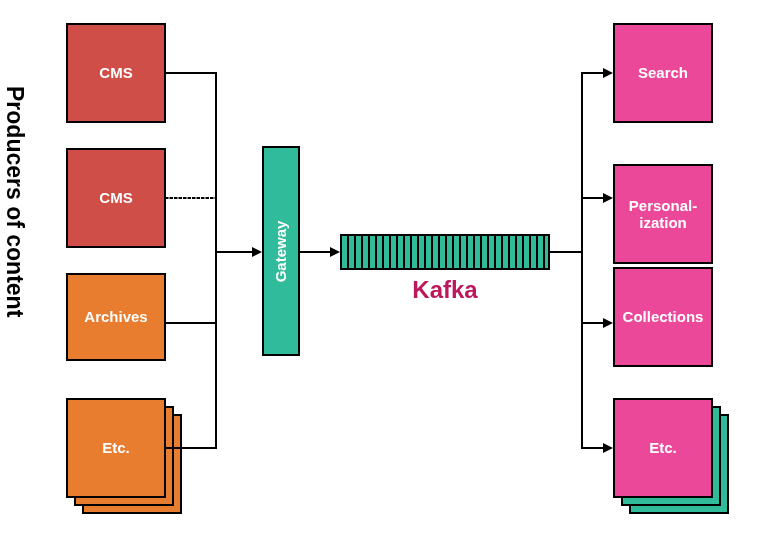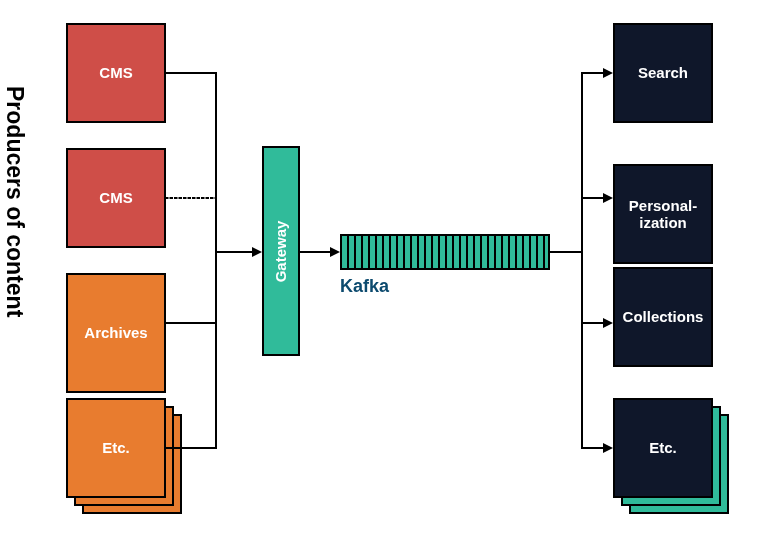--- a/index.html
+++ b/index.html
@@ -24,21 +24,21 @@
     justify-content: center;
     text-align: center;
     font-weight: 700;
     font-size: 15px;
     line-height: 1.15;
     color: #fff;
     padding: 8px;
   }
   .red    { background: #cf4e48; }
   .orange { background: #e87c2f; }
-  .teal   { background: #0f172a; }
+  .teal   { background: #ec4899; }
 
   
   .stack-behind {
     position: absolute;
     box-sizing: border-box;
     border: 2px solid #000;
   }
 
   
   .vlabel {
@@ -73,24 +73,24 @@
   .kafka-bar {
     box-sizing: border-box;
     border: 2px solid #000;
     background: repeating-linear-gradient(
       to right,
       #30bb9a 0, #30bb9a 5px,
       #000 5px, #000 7px
     );
   }
   .kafka-label {
-    text-align: left;
+    text-align: center;
     font-weight: 800;
-    font-size: 18px;
-    color: #0c4a6e;
+    font-size: 24px;
+    color: #be185d;
     margin-top: 6px;
   }
 
   
   svg.wires {
     position: absolute;
     left: 0; top: 0;
     width: 768px; height: 533px;
     pointer-events: none;
   }
@@ -112,21 +112,21 @@
   <div class="vlabel left" style="left:28px; top:86px;">Producers of content</div>
 
   <div class="box red" style="left:66px; top:23px; width:100px; height:100px;">
     <span>CMS</span>
   </div>
 
   <div class="box red" style="left:66px; top:148px; width:100px; height:100px;">
     <span>CMS</span>
   </div>
 
-  <div class="box orange" style="left:66px; top:273px; width:100px; height:120px;">
+  <div class="box orange" style="left:66px; top:273px; width:100px; height:88px;">
     <span>Archives</span>
   </div>
 
   <div class="stack-behind orange" style="left:82px; top:414px; width:100px; height:100px; background:#e87c2f;"></div>
   <div class="stack-behind orange" style="left:74px; top:406px; width:100px; height:100px; background:#e87c2f;"></div>
   <div class="box orange" style="left:66px; top:398px; width:100px; height:100px;">
     <span>Etc.</span>
   </div>
 
   <div class="gateway" style="left:262px; top:146px; width:38px; height:210px;">

